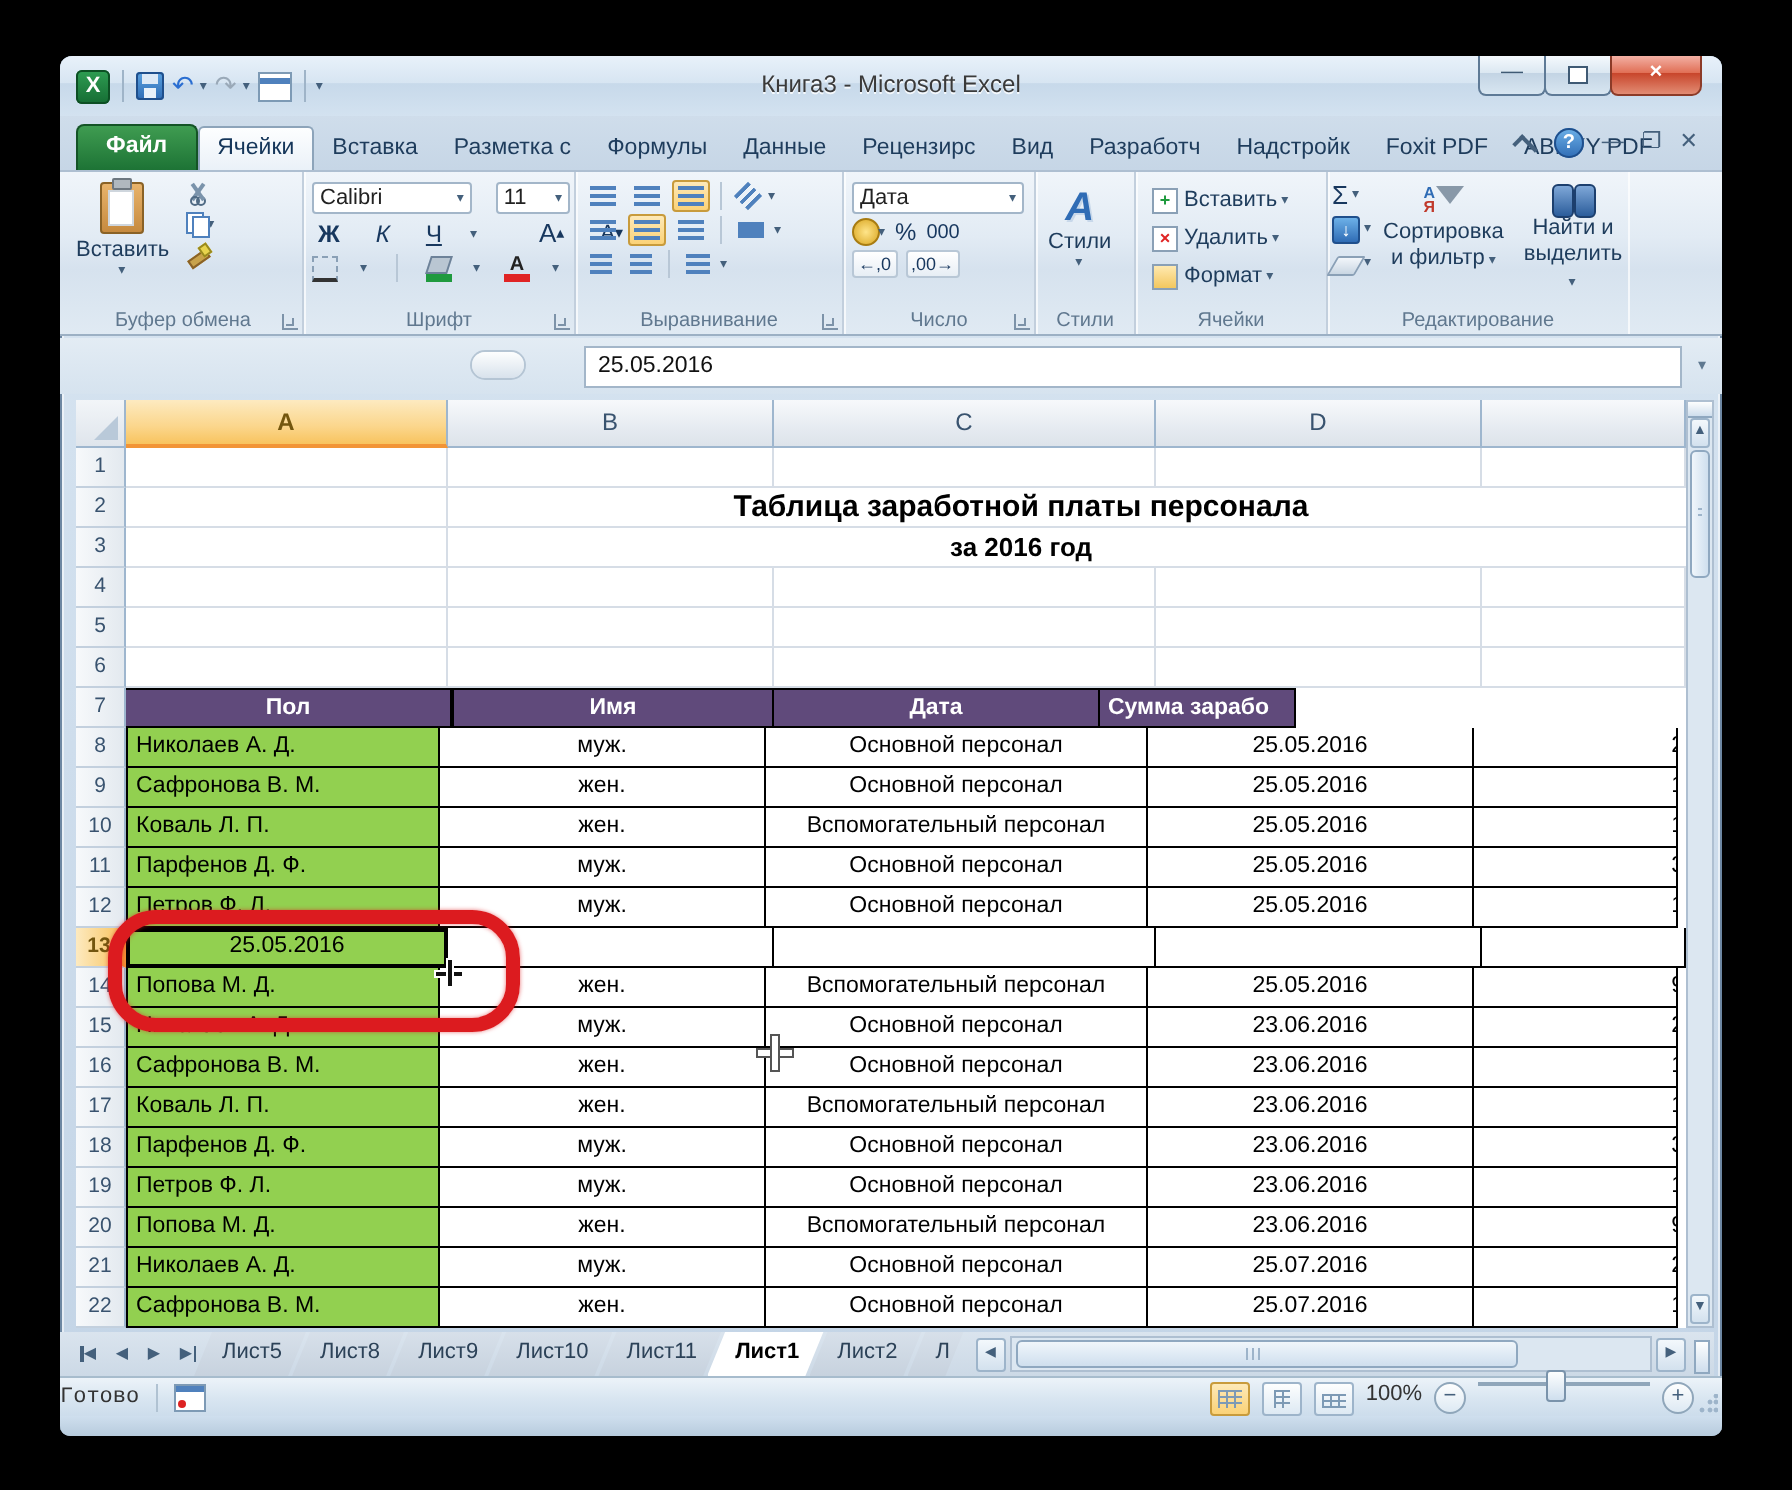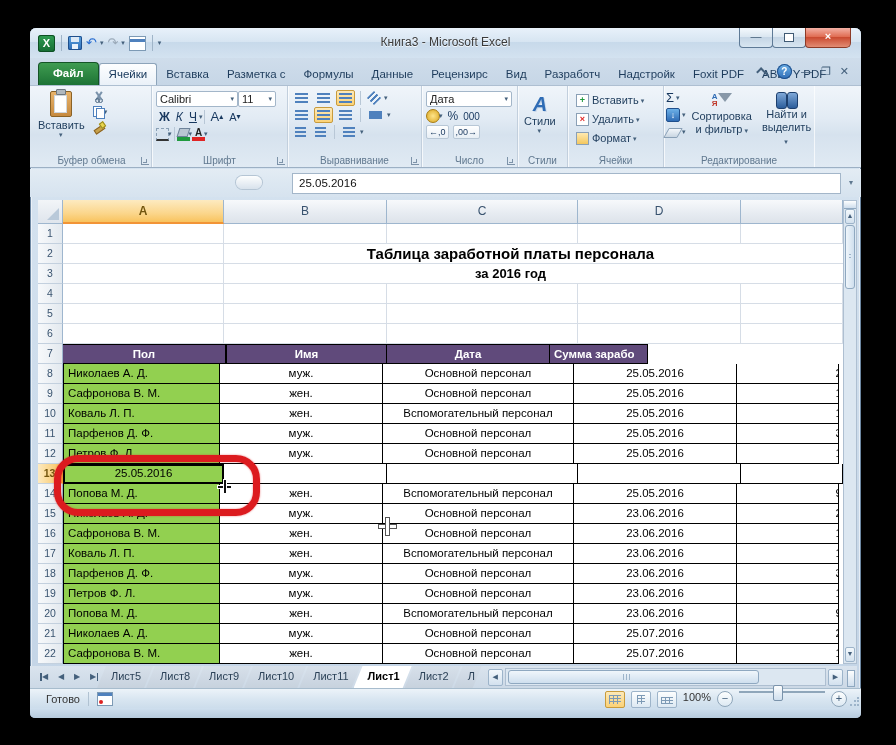--- a/index.html
+++ b/index.html
@@ -55,21 +55,21 @@
   .scissors:after{content:"";position:absolute;left:2px;bottom:0;width:3px;height:3px;border:1px solid #4f6a84;border-radius:50%;}
   .scissors:before{content:"";position:absolute;right:2px;bottom:0;width:3px;height:3px;border:1px solid #4f6a84;border-radius:50%;}
   .copyico{position:relative;width:12px;height:12px;}
   .copyico:before,.copyico:after{content:"";position:absolute;width:7px;height:9px;background:#fff;border:1px solid #4f81bd;}
   .copyico:before{left:0;top:0;}.copyico:after{left:3px;top:2px;}
   .brush{position:relative;width:12px;height:12px;}
   .brush:before{content:"";position:absolute;left:1px;top:6px;width:9px;height:3px;background:#c8a24a;border:1px solid #8a6226;transform:rotate(-35deg);}
   .brush:after{content:"";position:absolute;right:0;top:1px;width:3px;height:4px;background:#e8d44d;border:1px solid #9a8a1e;transform:rotate(-35deg);}
   .combo{display:inline-flex;align-items:center;justify-content:space-between;background:#fff;border:1px solid #a3b6c9;border-radius:2px;font-size:11px;color:#222;padding:1px 3px;height:16px;box-sizing:border-box;}
   .combo .dd{margin-left:4px;}
-  .fontrow{display:flex;gap:0;margin:2px 0 0 2px;align-items:center;}
+  .fontrow{display:flex;gap:12px;margin:2px 0 0 2px;align-items:center;}
   .fbtn{font-size:12px;color:#17375e;padding:0 3px;line-height:16px;}
   .fbtn.b{font-weight:bold;}.fbtn.i{font-style:italic;}.fbtn.u{text-decoration:underline;}
   .vsep{width:1px;height:14px;background:#b8c7d6;margin:0 2px;}
   .caret{font-size:8px;vertical-align:top;color:#17375e;}
   .borderico{width:13px;height:13px;box-sizing:border-box;border:1px dashed #8aa0b6;border-bottom:2px solid #333;}
   .fillico{width:13px;height:13px;position:relative;}
   .fillico:before{content:"";position:absolute;left:1px;top:0;width:9px;height:7px;background:#b9c6d2;border:1px solid #6d8299;transform:skewX(-18deg);}
   .fillico:after{content:"";position:absolute;left:0;bottom:0;width:13px;height:4px;background:#1f9a3e;}
   .fcolor{width:13px;height:13px;position:relative;font-size:10px;font-weight:bold;color:#222;text-align:center;line-height:10px;}
   .fcolor:after{content:"";position:absolute;left:0;bottom:0;width:13px;height:4px;background:#e02424;}
@@ -138,21 +138,21 @@
   .stab.active{background:#fff;font-weight:bold;color:#000;z-index:2;}
   .stab.partial{width:14px;padding-right:0;}
   .hscroll{flex:1;display:flex;align-items:center;gap:2px;margin:2px 0 2px 6px;}
   .hbtn{width:13px;height:15px;background:linear-gradient(#f3f8fc,#d3e1ee);border:1px solid #9db4ca;border-radius:2px;font-size:7px;color:#44607c;text-align:center;line-height:14px;}
   .htrack{flex:1;height:16px;background:#dce7f1;border:1px solid #aebfd1;position:relative;}
   .hthumb{position:absolute;left:2px;top:1px;width:78%;height:12px;background:linear-gradient(#f0f6fb,#cfdfee);border:1px solid #8fa8c0;border-radius:3px;}
   .hthumb:after{content:"";position:absolute;left:46%;top:3px;width:8px;height:6px;background:repeating-linear-gradient(90deg,#9db4ca 0 1px,transparent 1px 3px);}
   .tabsplit{width:6px;height:15px;background:linear-gradient(#fdfefe,#cfdeed);border:1px solid #8fa8c0;margin:2px 2px 0 2px;}
   
   .statusbar{position:absolute;left:0;top:660px;right:0;height:20px;background:linear-gradient(#ecf3f9,#d9e6f1 50%,#cbdceb);border-top:1px solid #a7bccd;display:flex;align-items:center;font-size:11px;color:#333;}
-  .ready{margin-left:16px;}
+  .ready{margin-left:0;font-family:Liberation Mono, monospace;}
   .ssep{width:1px;height:14px;background:#b0c2d2;margin:0 8px;}
   .macroico{width:14px;height:12px;background:#fff;border:1px solid #7d9ab5;position:relative;}
   .macroico:before{content:"";position:absolute;left:0;right:0;top:0;height:3px;background:#4f81bd;}
   .macroico:after{content:"";position:absolute;left:1px;bottom:1px;width:4px;height:4px;border-radius:50%;background:#d22;}
   .statusright{position:absolute;right:14px;display:flex;align-items:flex-start;gap:6px;}
   .viewbtn{width:18px;height:15px;border:1px solid #9db4ca;border-radius:2px;background:linear-gradient(#fdfefe,#dde9f3);position:relative;}
   .viewbtn.sel{background:linear-gradient(#fde9b8,#fbd277);border-color:#c89b3c;}
   .viewbtn .g{position:absolute;left:3px;top:3px;right:3px;bottom:3px;background:
      repeating-linear-gradient(#7d9ab5 0 1px,transparent 1px 3px),repeating-linear-gradient(90deg,#7d9ab5 0 1px,transparent 1px 4px);}
   .zoomtxt{color:#333;}

